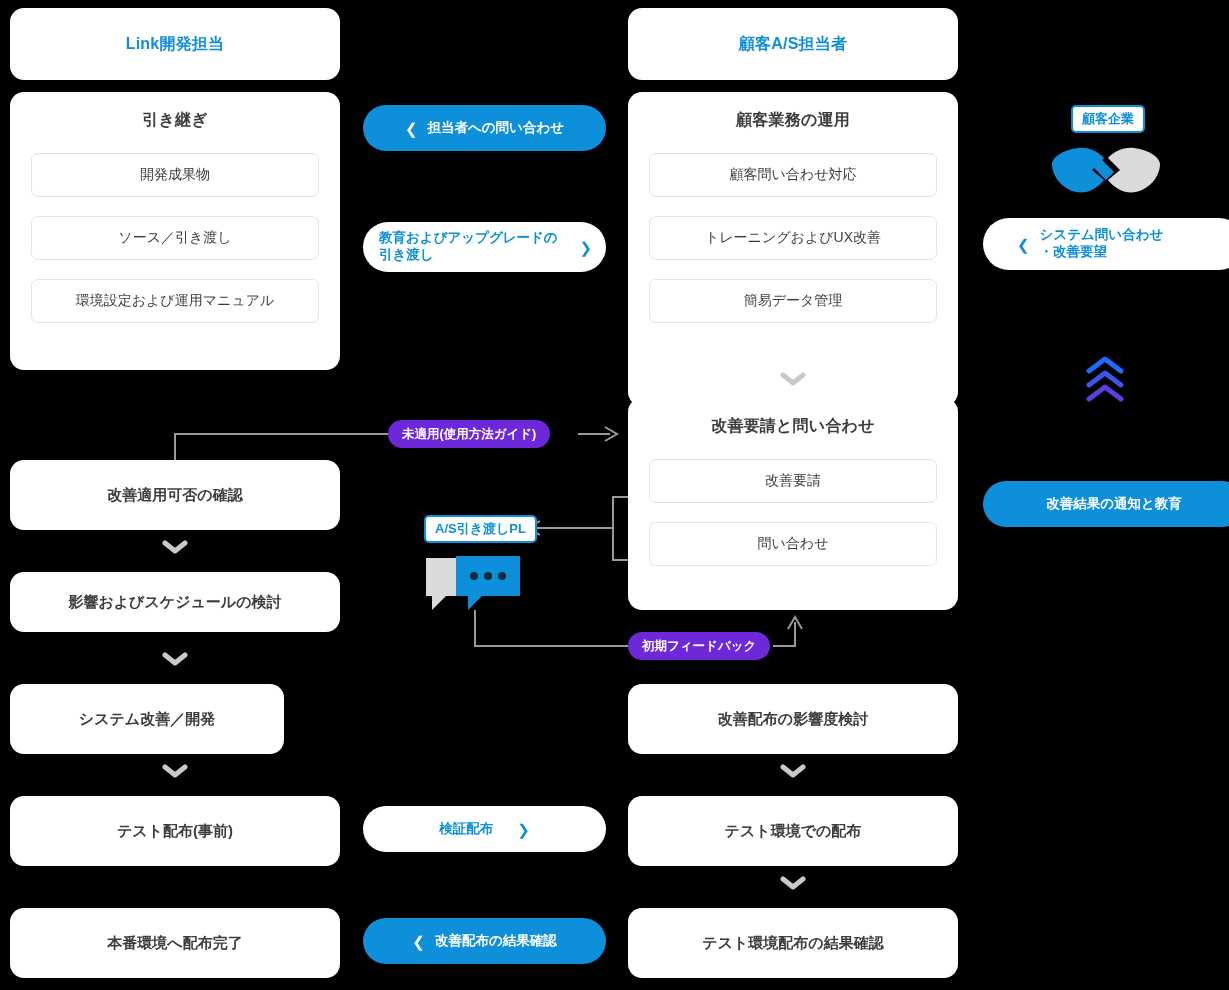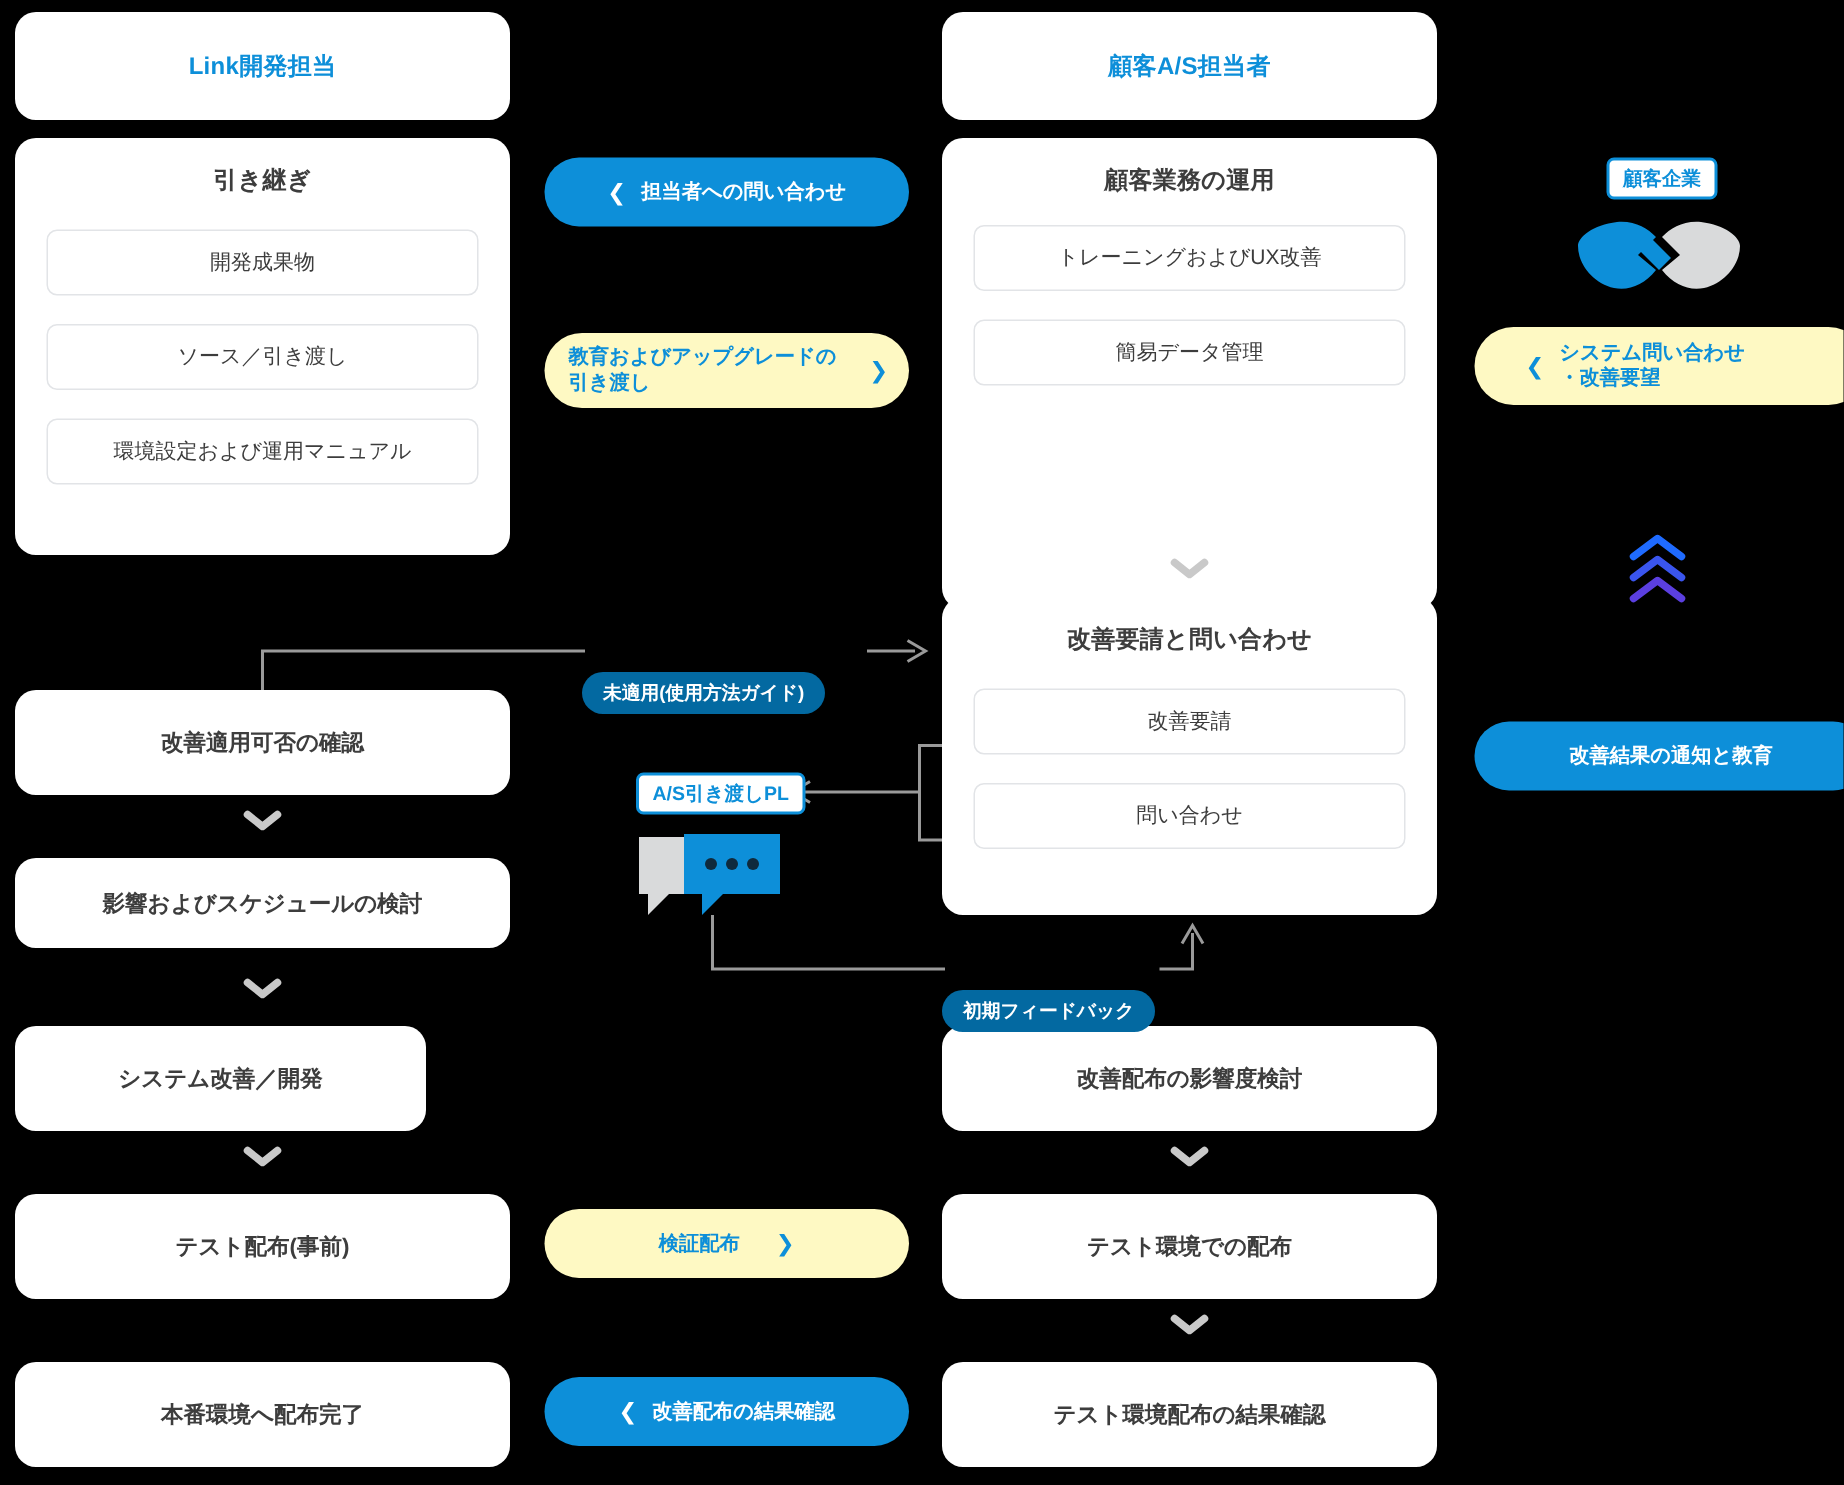--- a/index.html
+++ b/index.html
@@ -82,35 +82,34 @@
   }
   .pill .pill-label {
     font-size: 13.5px;
     font-weight: 700;
     line-height: 1.25;
     text-align: center;
     white-space: pre-line;
   }
   .pill-solid { background: #0d8fd9; }
   .pill-solid .pill-label, .pill-solid .chev { color: #ffffff; }
-  .pill-light { background: #fef9c3; }
+  .pill-light { background: #ffffff; }
   .pill-light .pill-label, .pill-light .chev { color: #0d8fd9; }
   .chev { font-size: 15px; font-weight: 700; line-height: 1; display:inline-block; }
 
   
   .tag {
     position: absolute;
-    background: #0369a1;
+    background: #6d28d9;
     border-radius: 999px;
     height: 28px;
     display: flex;
     align-items: center;
     justify-content: center;
     padding: 0 14px;
-    margin-top: 28px;
   }
   .tag span {
     color: #ffffff;
     font-size: 12.5px;
     font-weight: 700;
     white-space: nowrap;
   }
 
   
   .outline-tag {
@@ -207,20 +206,23 @@
   <div class="step" style="left:10px; top:908px; width:330px; height:70px;">
     <span class="step-label">本番環境へ配布完了</span>
   </div>
 
   <div class="card role-head" style="left:628px; top:8px; width:330px; height:72px;">
     <div class="card-title">顧客A/S担当者</div>
   </div>
 
   <div class="card" style="left:628px; top:92px; width:330px; height:314px; padding-top:18px;">
     <div class="card-title">顧客業務の運用</div>
+    <div class="subitem" style="margin-top:22px;">
+      <span>顧客問い合わせ対応</span>
+    </div>
     <div class="subitem" style="margin-top:19px;">
       <span>トレーニングおよびUX改善</span>
     </div>
     <div class="subitem" style="margin-top:19px;">
       <span>簡易データ管理</span>
     </div>
   </div>
 
   <div class="vchev" style="left:780px; top:372px;">
     <svg viewBox="0 0 26 14">

